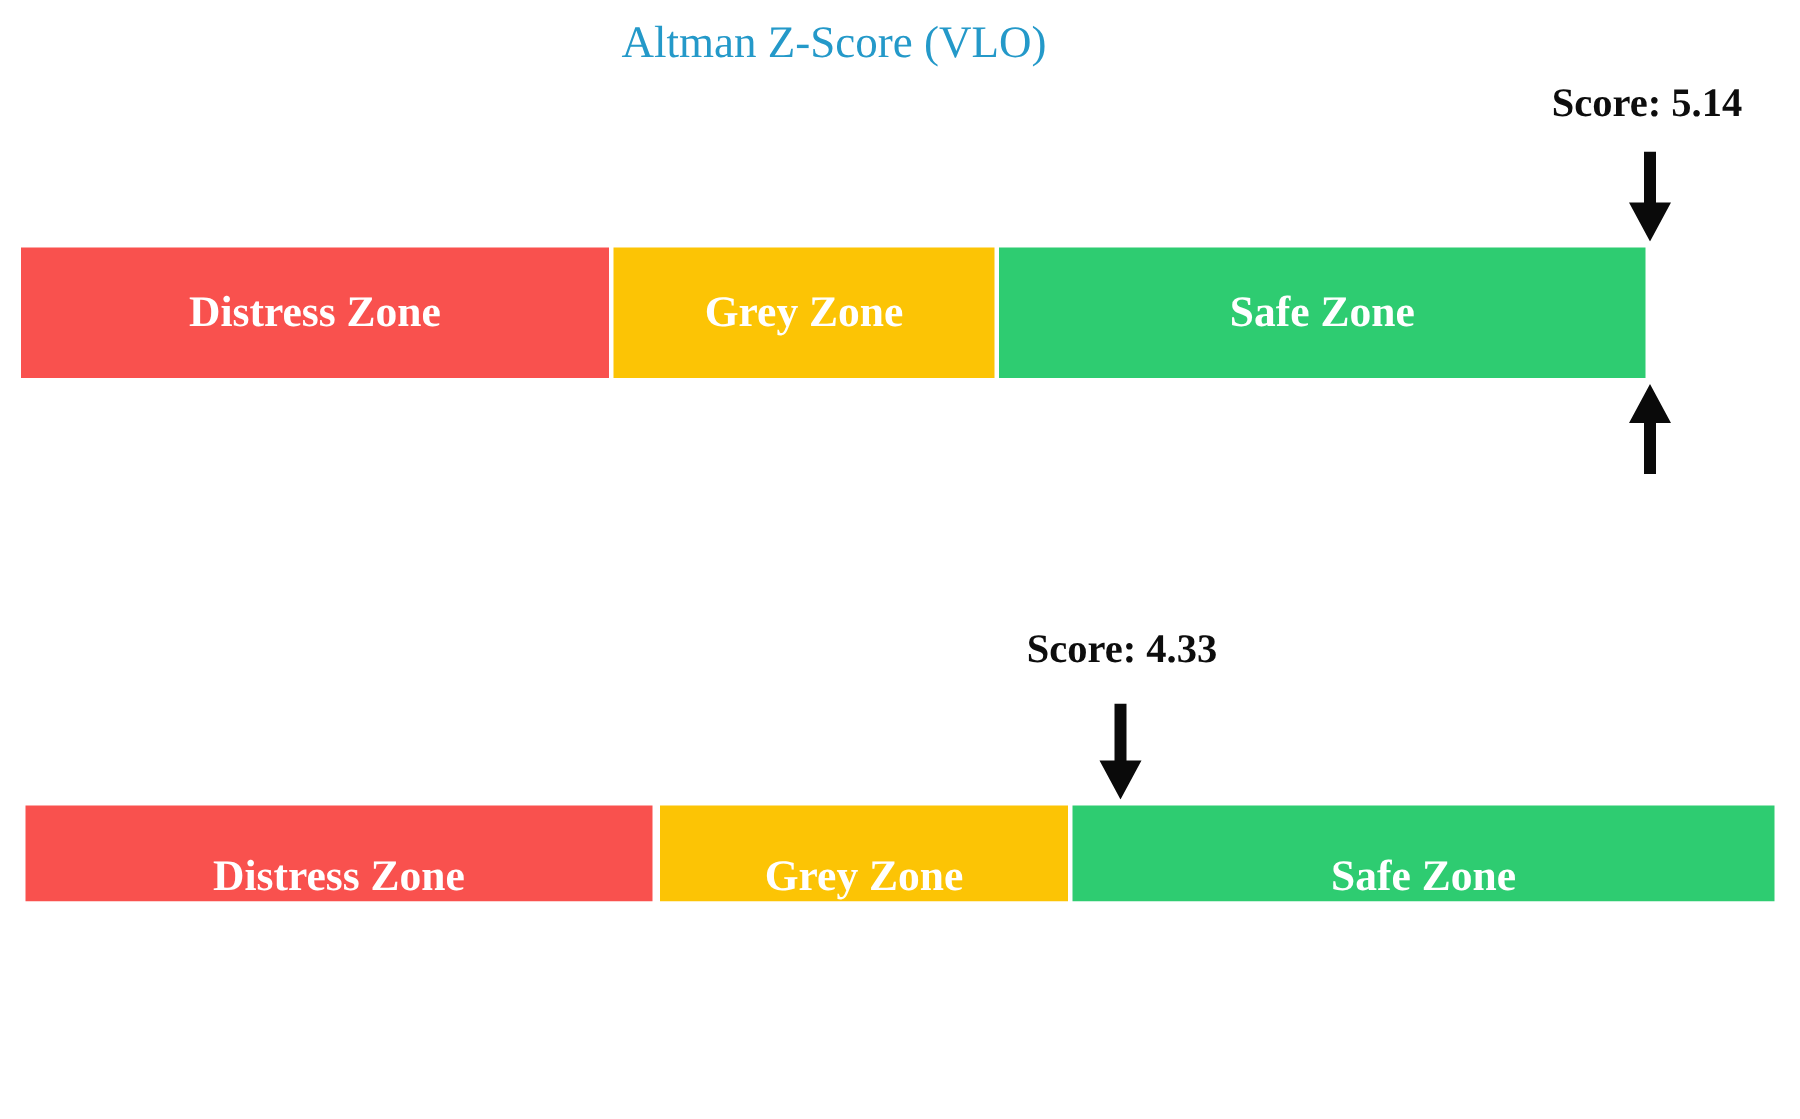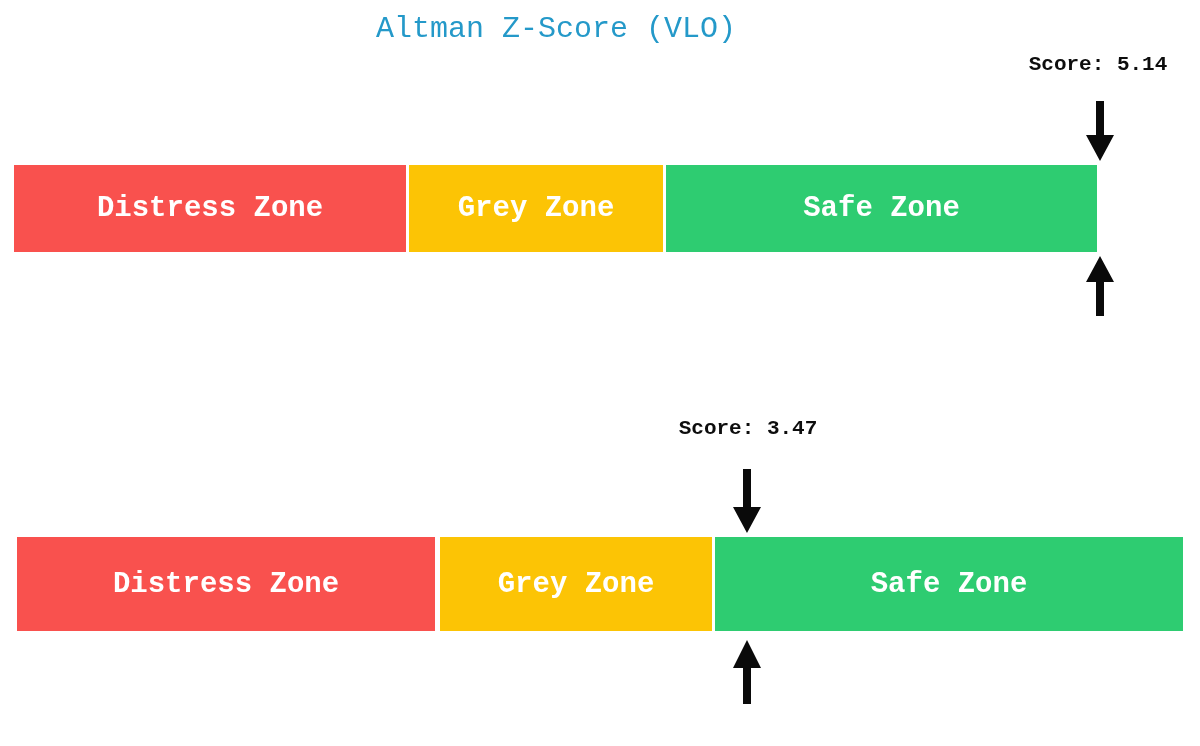--- a/index.html
+++ b/index.html
@@ -1,35 +1,35 @@
 <!DOCTYPE html>
 <html><head>
 <meta charset="utf-8">
 <style>
   html, body { margin: 0; padding: 0; background: #ffffff; }
   .canvas {
     position: relative;
     width: 1200px;
-    height: 746px;
+    height: 601px;
     background: #ffffff;
-    font-family: Liberation Mono, monospace;
+    font-family: Liberation Serif, serif;
     overflow: hidden;
   }
   .chart-title {
     position: absolute;
     text-align: center;
     font-size: 30px;
     font-weight: 400;
     letter-spacing: 0px;
     white-space: nowrap;
   }
   .score-label {
     position: absolute;
     text-align: center;
-    font-size: 21px;
+    font-size: 27px;
     font-weight: 700;
     color: #0d0d0d;
     white-space: nowrap;
   }
   .zone-seg {
     position: absolute;
     display: flex;
     align-items: center;
     justify-content: center;
     color: #ffffff;
@@ -78,21 +78,21 @@
   </div>
   <div class="zone-seg c1-green" style="background-color: rgb(46, 204, 113);">
     <span>Safe Zone</span>
   </div>
 
   <svg class="arrow c1-up" width="30" height="60" viewBox="0 0 30 60">
     <path d="M11 60 H19 V26 H29 L15 0 L1 26 H11 Z" fill="#0a0a0a"></path>
   </svg>
 
 
-  <div class="score-label c2-score">Score: 3.47</div>
+  <div class="score-label c2-score">Score: 4.33</div>
 
   <svg class="arrow c2-down" width="30" height="64" viewBox="0 0 30 64">
     <path d="M11 0 H19 V38 H29 L15 64 L1 38 H11 Z" fill="#0a0a0a"></path>
   </svg>
 
   <div class="zone-seg c2-red" style="background-color: rgb(249, 81, 78);">
     <span>Distress Zone</span>
   </div>
   <div class="zone-seg c2-yellow" style="background-color: rgb(252, 196, 5);">
     <span>Grey Zone</span>

